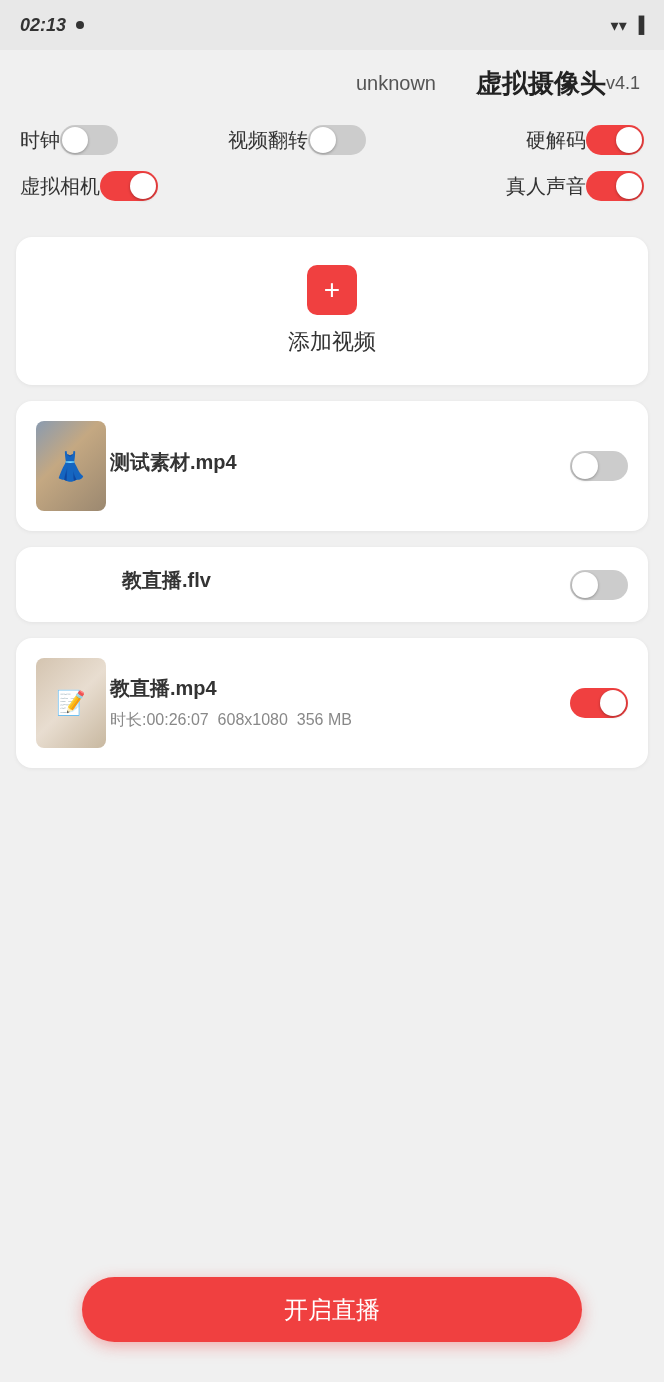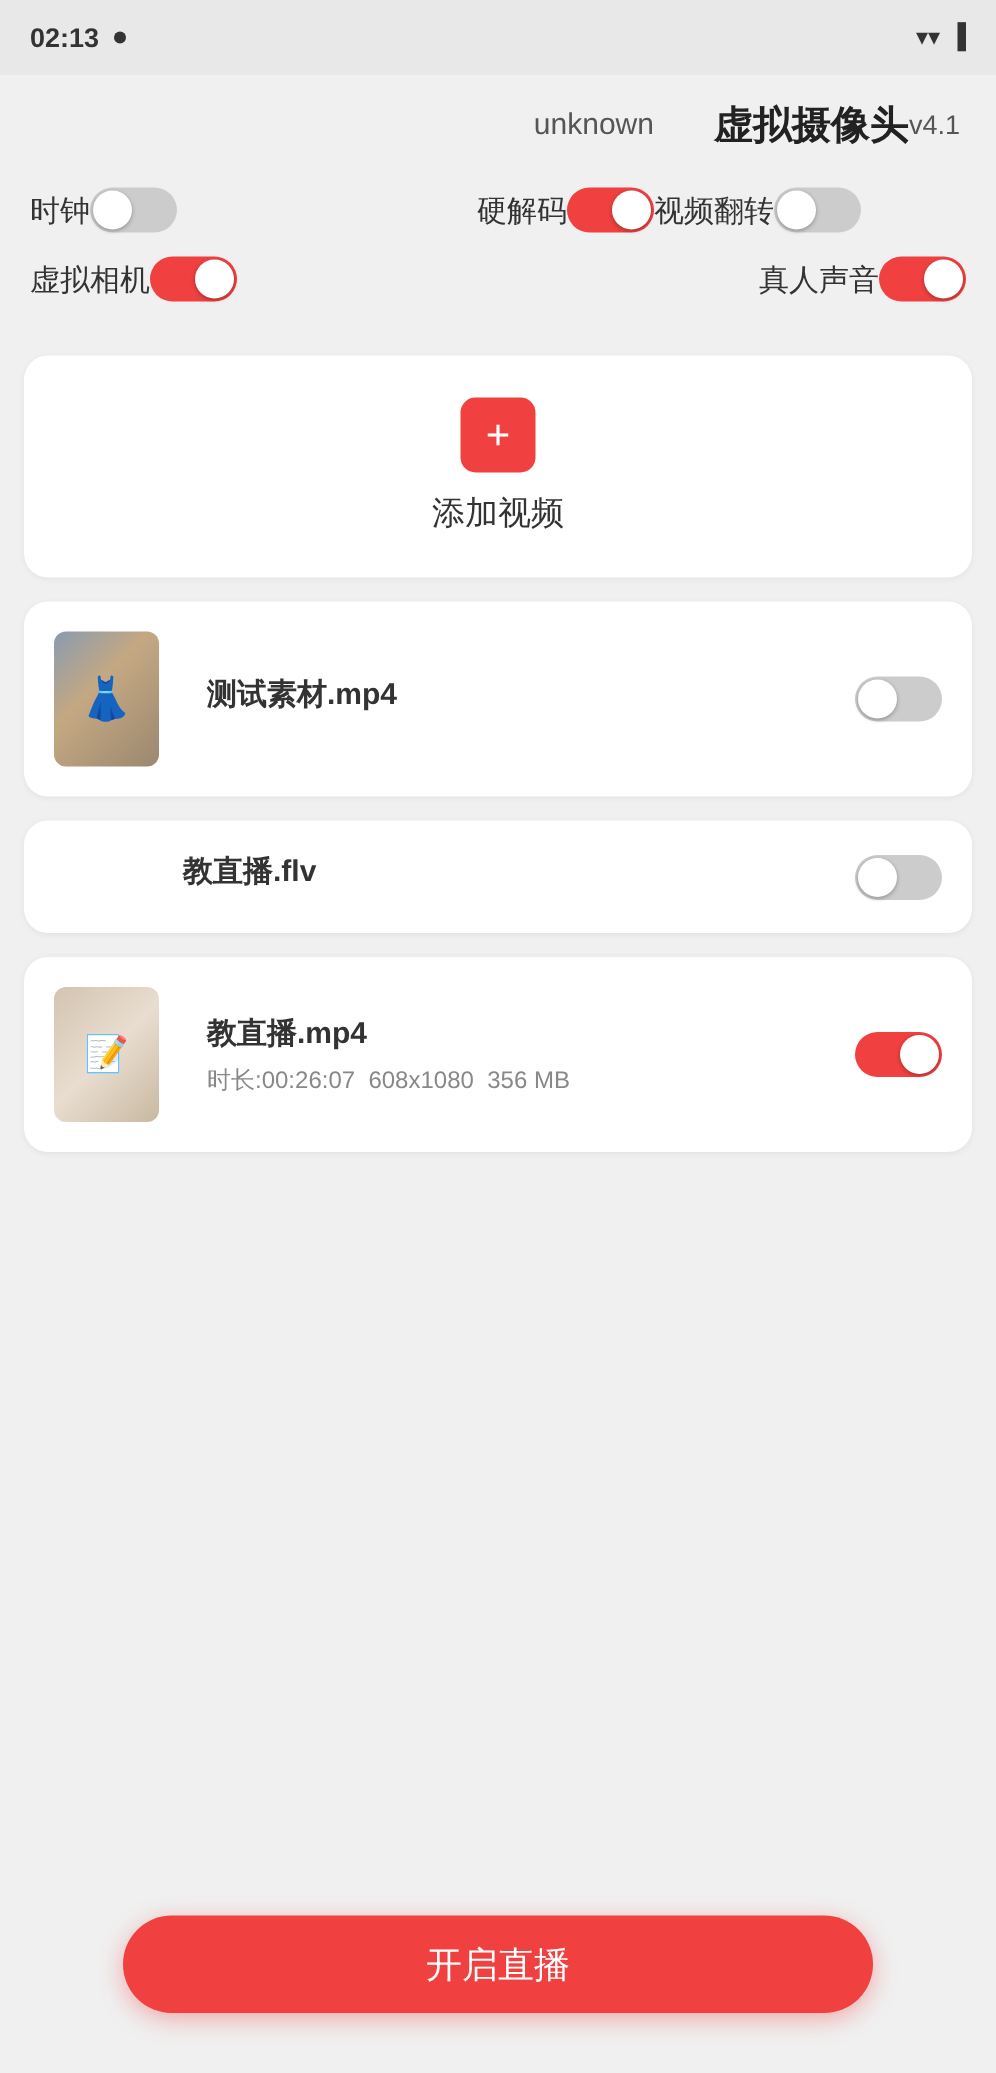--- a/index.html
+++ b/index.html
@@ -18,20 +18,21 @@
       justify-content: space-between;
       align-items: center;
       padding: 10px 20px;
       background: #e8e8e8;
       height: 50px;
     }
     .status-time {
       font-size: 18px;
       font-weight: 600;
       color: #333;
+      font-style: italic;
     }
     .status-dot {
       width: 8px; height: 8px;
       background: #333;
       border-radius: 50%;
       display: inline-block;
       margin-left: 6px;
     }
     .status-icons {
       display: flex;
@@ -140,21 +141,21 @@
       font-weight: 400;
     }
 
     
     .video-card {
       background: white;
       border-radius: 16px;
       padding: 20px 20px;
       display: flex;
       align-items: center;
-      gap: 32px;
+      gap: 4px;
       margin-bottom: 16px;
       box-shadow: 0 1px 4px rgba(0,0,0,0.06);
     }
     .video-thumbnail {
       width: 70px;
       height: 90px;
       border-radius: 8px;
       background: #b0c4d8;
       overflow: hidden;
       flex-shrink: 0;
@@ -261,27 +262,27 @@
   <span class="header-version">v4.1</span>
 </div>
 
 <div class="controls-section">
 
   <div class="controls-row">
     <div class="control-item">
       <span class="toggle-label">时钟</span>
       <div class="toggle-switch off"></div>
     </div>
+    <div class="control-item">
+      <span class="toggle-label">视频翻转</span>
+      <div class="toggle-switch off"></div>
+    </div>
     <div class="control-item right-align">
       <span class="toggle-label">硬解码</span>
       <div class="toggle-switch on"></div>
-    </div>
-    <div class="control-item">
-      <span class="toggle-label">视频翻转</span>
-      <div class="toggle-switch off"></div>
     </div>
   </div>
 
   <div class="controls-row">
     <div class="control-item">
       <span class="toggle-label">虚拟相机</span>
       <div class="toggle-switch on"></div>
     </div>
     <div style="flex:1"></div>
     <div class="control-item right-align">

